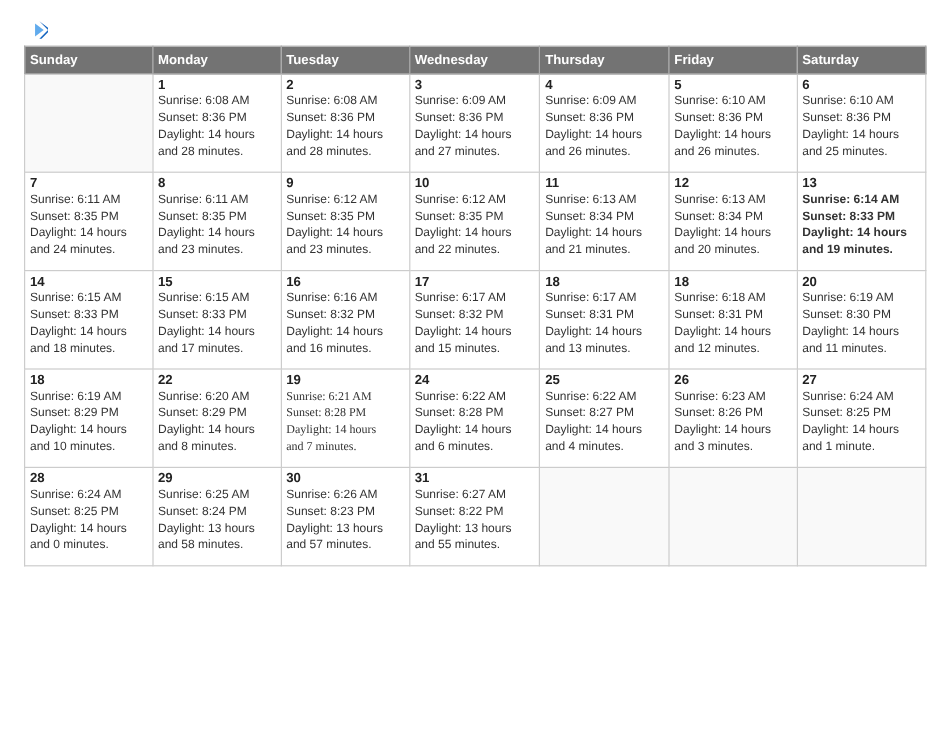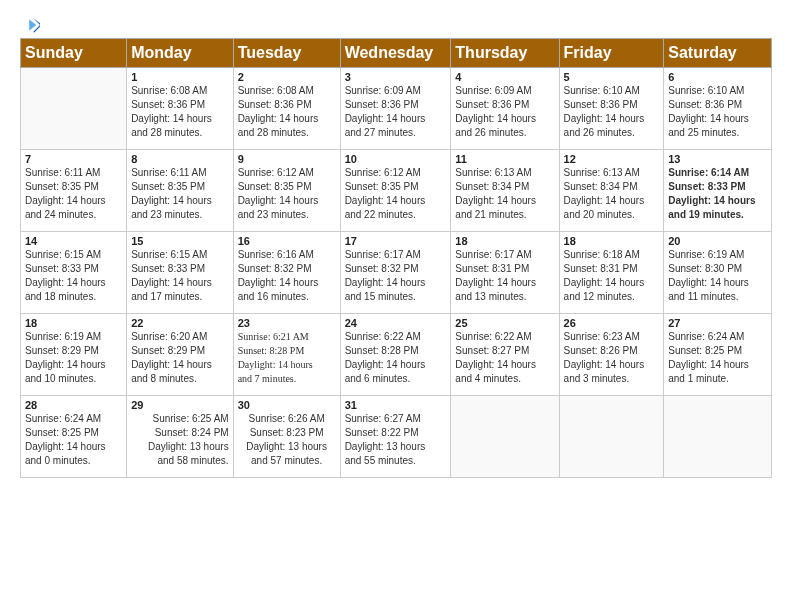--- a/index.html
+++ b/index.html
@@ -58,23 +58,23 @@
     .location {
       font-size: 15px;
       color: #444;
       margin-top: 2px;
     }
     .calendar {
       width: 100%;
       border-collapse: collapse;
     }
     .calendar th {
-      background: #a16207;
+      background: #737373;
       color: #fff;
-      font-size: 16px;
+      font-size: 11px;
       font-weight: bold;
       padding: 5px 4px;
       text-align: left;
       border: 1px solid #aaa;
     }
     .calendar td {
       width: 113px;
       vertical-align: top;
       border: 1px solid #ccc;
       padding: 3px 4px;
@@ -287,21 +287,21 @@
 and 10 minutes.</div>
           </td>
           <td>
             <div class="day-number">22</div>
             <div class="day-info" style="white-space: pre-line;">Sunrise: 6:20 AM
 Sunset: 8:29 PM
 Daylight: 14 hours
 and 8 minutes.</div>
           </td>
           <td>
-            <div class="day-number">23</div>
+            <div class="day-number">19</div>
             <div class="day-info" style="white-space: pre-line; font-family: Liberation Serif, serif;">Sunrise: 6:21 AM
 Sunset: 8:28 PM
 Daylight: 14 hours
 and 7 minutes.</div>
           </td>
           <td>
             <div class="day-number">24</div>
             <div class="day-info" style="white-space: pre-line;">Sunrise: 6:22 AM
 Sunset: 8:28 PM
 Daylight: 14 hours
@@ -332,28 +332,28 @@
         <tr>
           <td>
             <div class="day-number">28</div>
             <div class="day-info" style="white-space: pre-line;">Sunrise: 6:24 AM
 Sunset: 8:25 PM
 Daylight: 14 hours
 and 0 minutes.</div>
           </td>
           <td>
             <div class="day-number">29</div>
-            <div class="day-info" style="white-space: pre-line; text-align: right;">Sunrise: 6:25 AM
+            <div class="day-info" style="white-space: pre-line;">Sunrise: 6:25 AM
 Sunset: 8:24 PM
 Daylight: 13 hours
 and 58 minutes.</div>
           </td>
           <td>
             <div class="day-number">30</div>
-            <div class="day-info" style="white-space: pre-line; text-align: center;">Sunrise: 6:26 AM
+            <div class="day-info" style="white-space: pre-line;">Sunrise: 6:26 AM
 Sunset: 8:23 PM
 Daylight: 13 hours
 and 57 minutes.</div>
           </td>
           <td>
             <div class="day-number">31</div>
             <div class="day-info" style="white-space: pre-line;">Sunrise: 6:27 AM
 Sunset: 8:22 PM
 Daylight: 13 hours
 and 55 minutes.</div>

